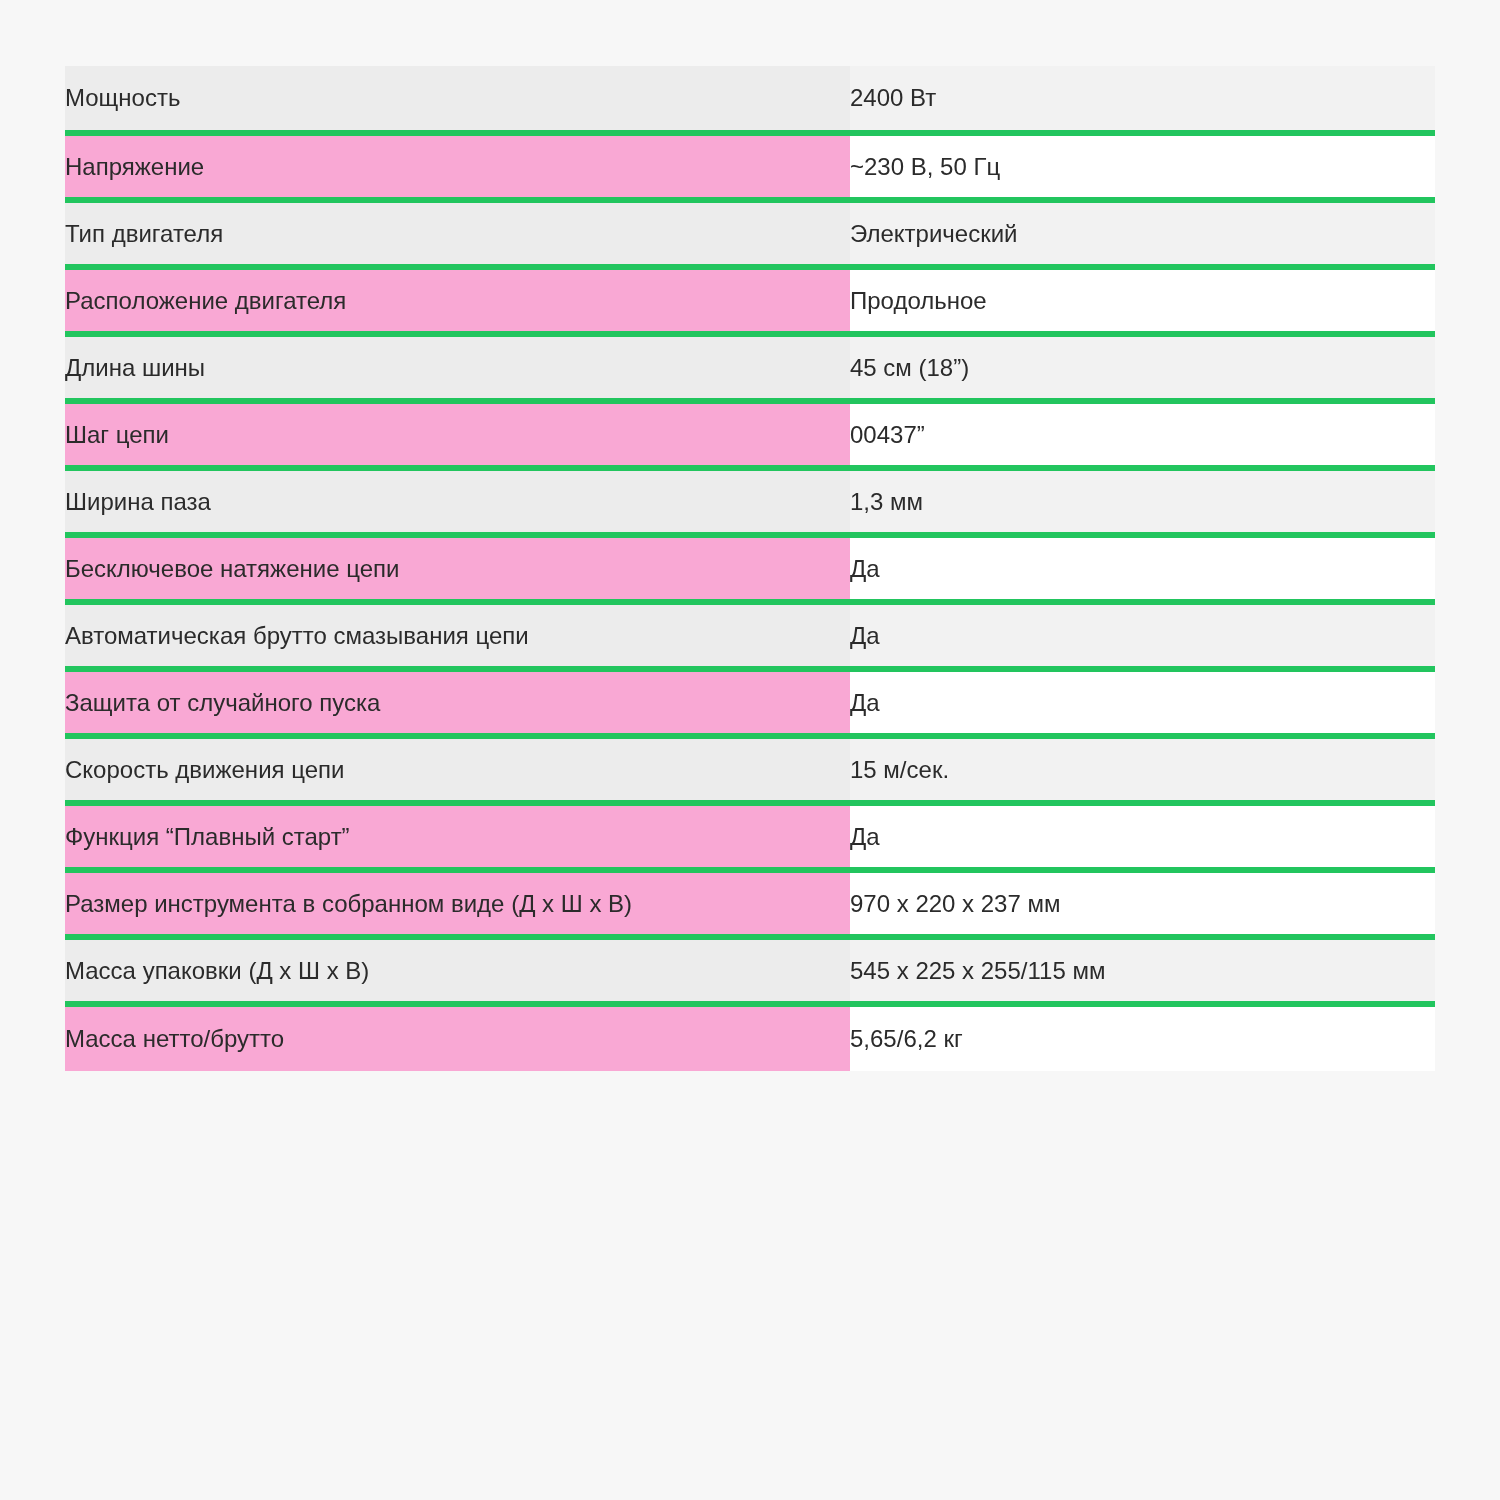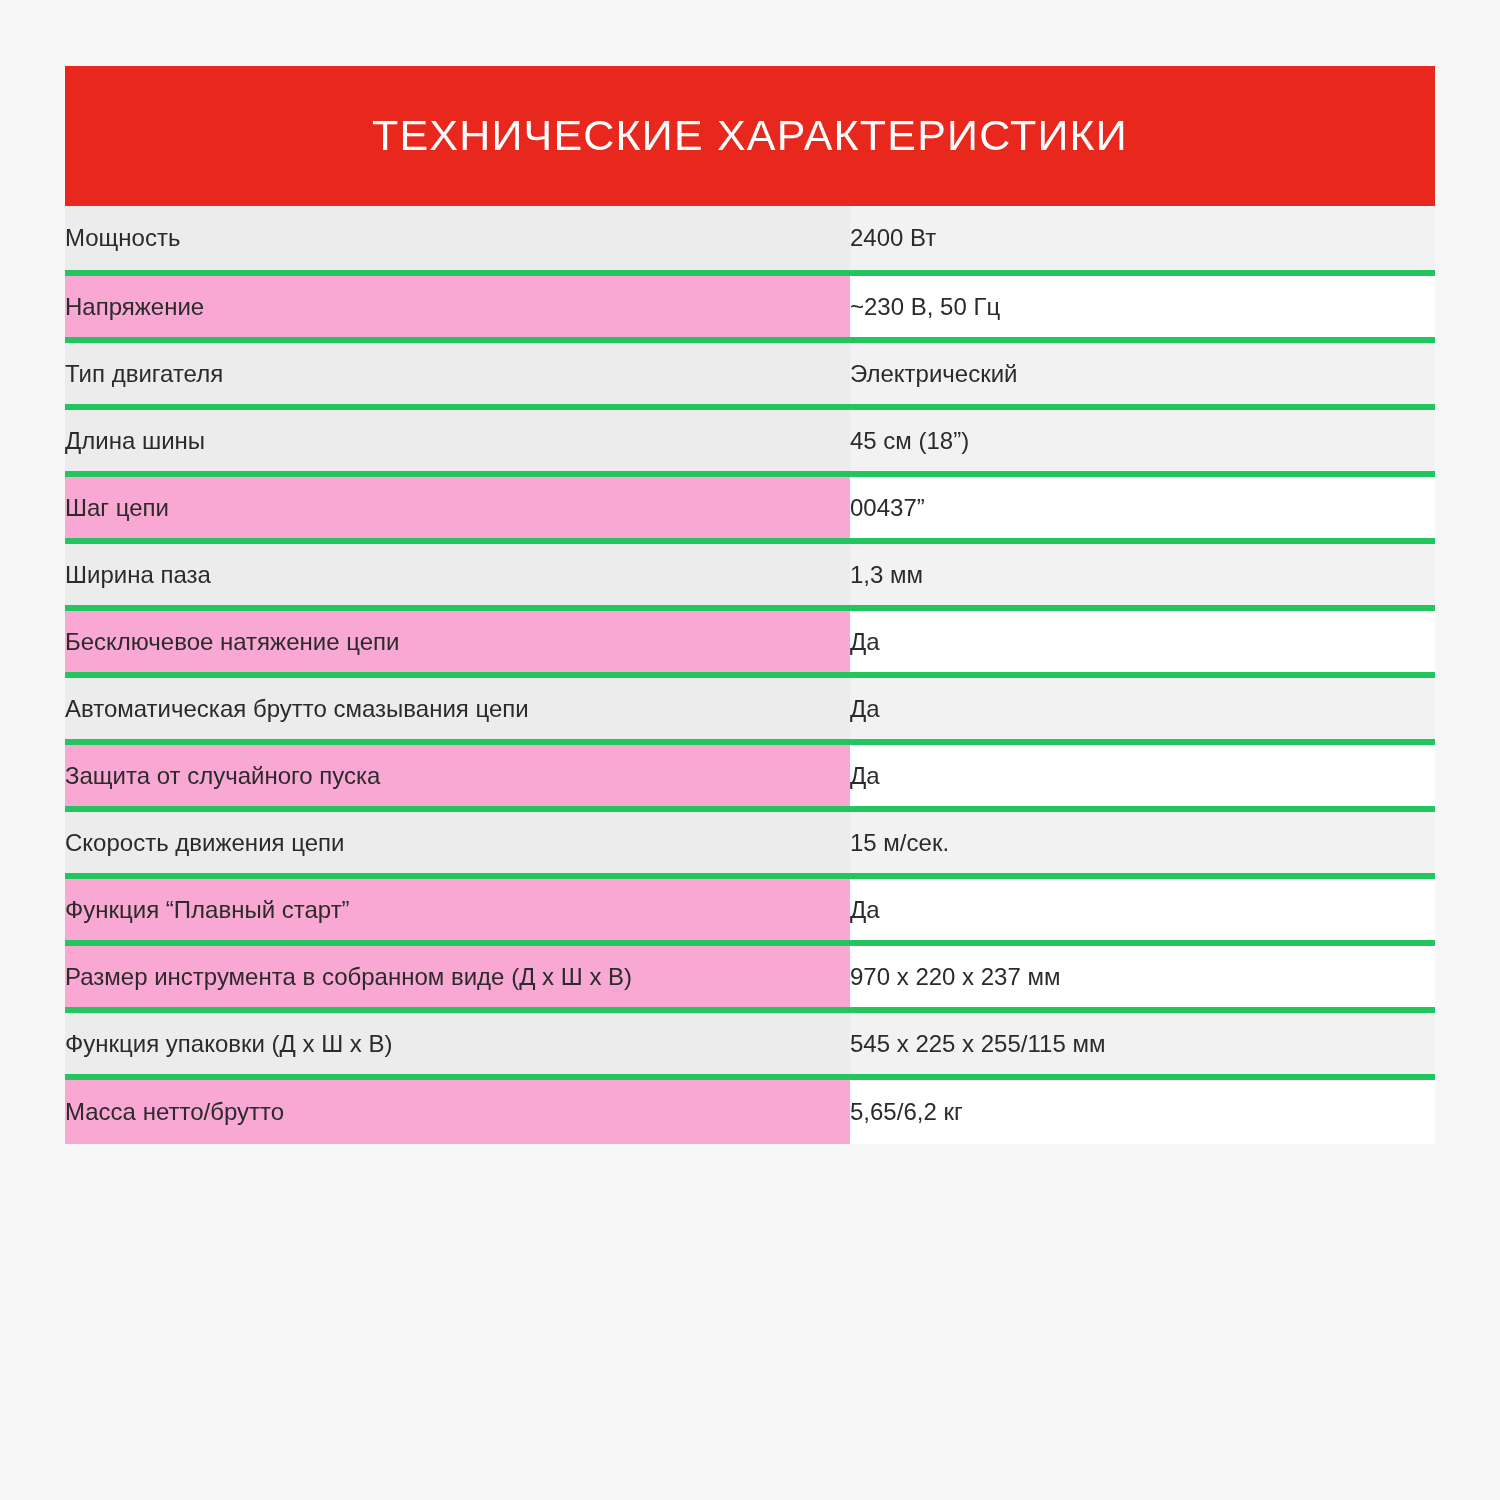--- a/index.html
+++ b/index.html
@@ -89,37 +89,38 @@
     border-bottom: none;
   }
 </style>
 </head>
 <body>
 
 <div class="page">
 
   <div class="spec-card">
 
-    <div class="spec-header">
-      <div class="spec-header-title">ТЕХНИЧЕСКИЕ ХАРАКТЕРИСТИКИ</div>
-    </div>
 
     <table class="spec-table">
       <tbody>
         <tr>
           <td class="cell-label">Мощность</td>
           <td class="cell-value">2400 Вт</td>
         </tr>
         <tr class="alt">
           <td class="cell-label">Напряжение</td>
           <td class="cell-value">~230 В, 50 Гц</td>
         </tr>
         <tr>
           <td class="cell-label">Тип двигателя</td>
           <td class="cell-value">Электрический</td>
+        </tr>
+        <tr class="alt">
+          <td class="cell-label">Расположение двигателя</td>
+          <td class="cell-value">Продольное</td>
         </tr>
         <tr>
           <td class="cell-label">Длина шины</td>
           <td class="cell-value">45 см (18”)</td>
         </tr>
         <tr class="alt">
           <td class="cell-label">Шаг цепи</td>
           <td class="cell-value">00437”</td>
         </tr>
         <tr>
@@ -144,21 +145,21 @@
         </tr>
         <tr class="alt">
           <td class="cell-label">Функция “Плавный старт”</td>
           <td class="cell-value">Да</td>
         </tr>
         <tr class="alt">
           <td class="cell-label">Размер инструмента в собранном виде (Д х Ш х В)</td>
           <td class="cell-value">970 x 220 x 237 мм</td>
         </tr>
         <tr>
-          <td class="cell-label">Функция упаковки (Д х Ш х В)</td>
+          <td class="cell-label">Масса упаковки (Д х Ш х В)</td>
           <td class="cell-value">545 x 225 x 255/115 мм</td>
         </tr>
         <tr class="alt">
           <td class="cell-label">Масса нетто/брутто</td>
           <td class="cell-value">5,65/6,2 кг</td>
         </tr>
       </tbody>
     </table>
 
   </div>

